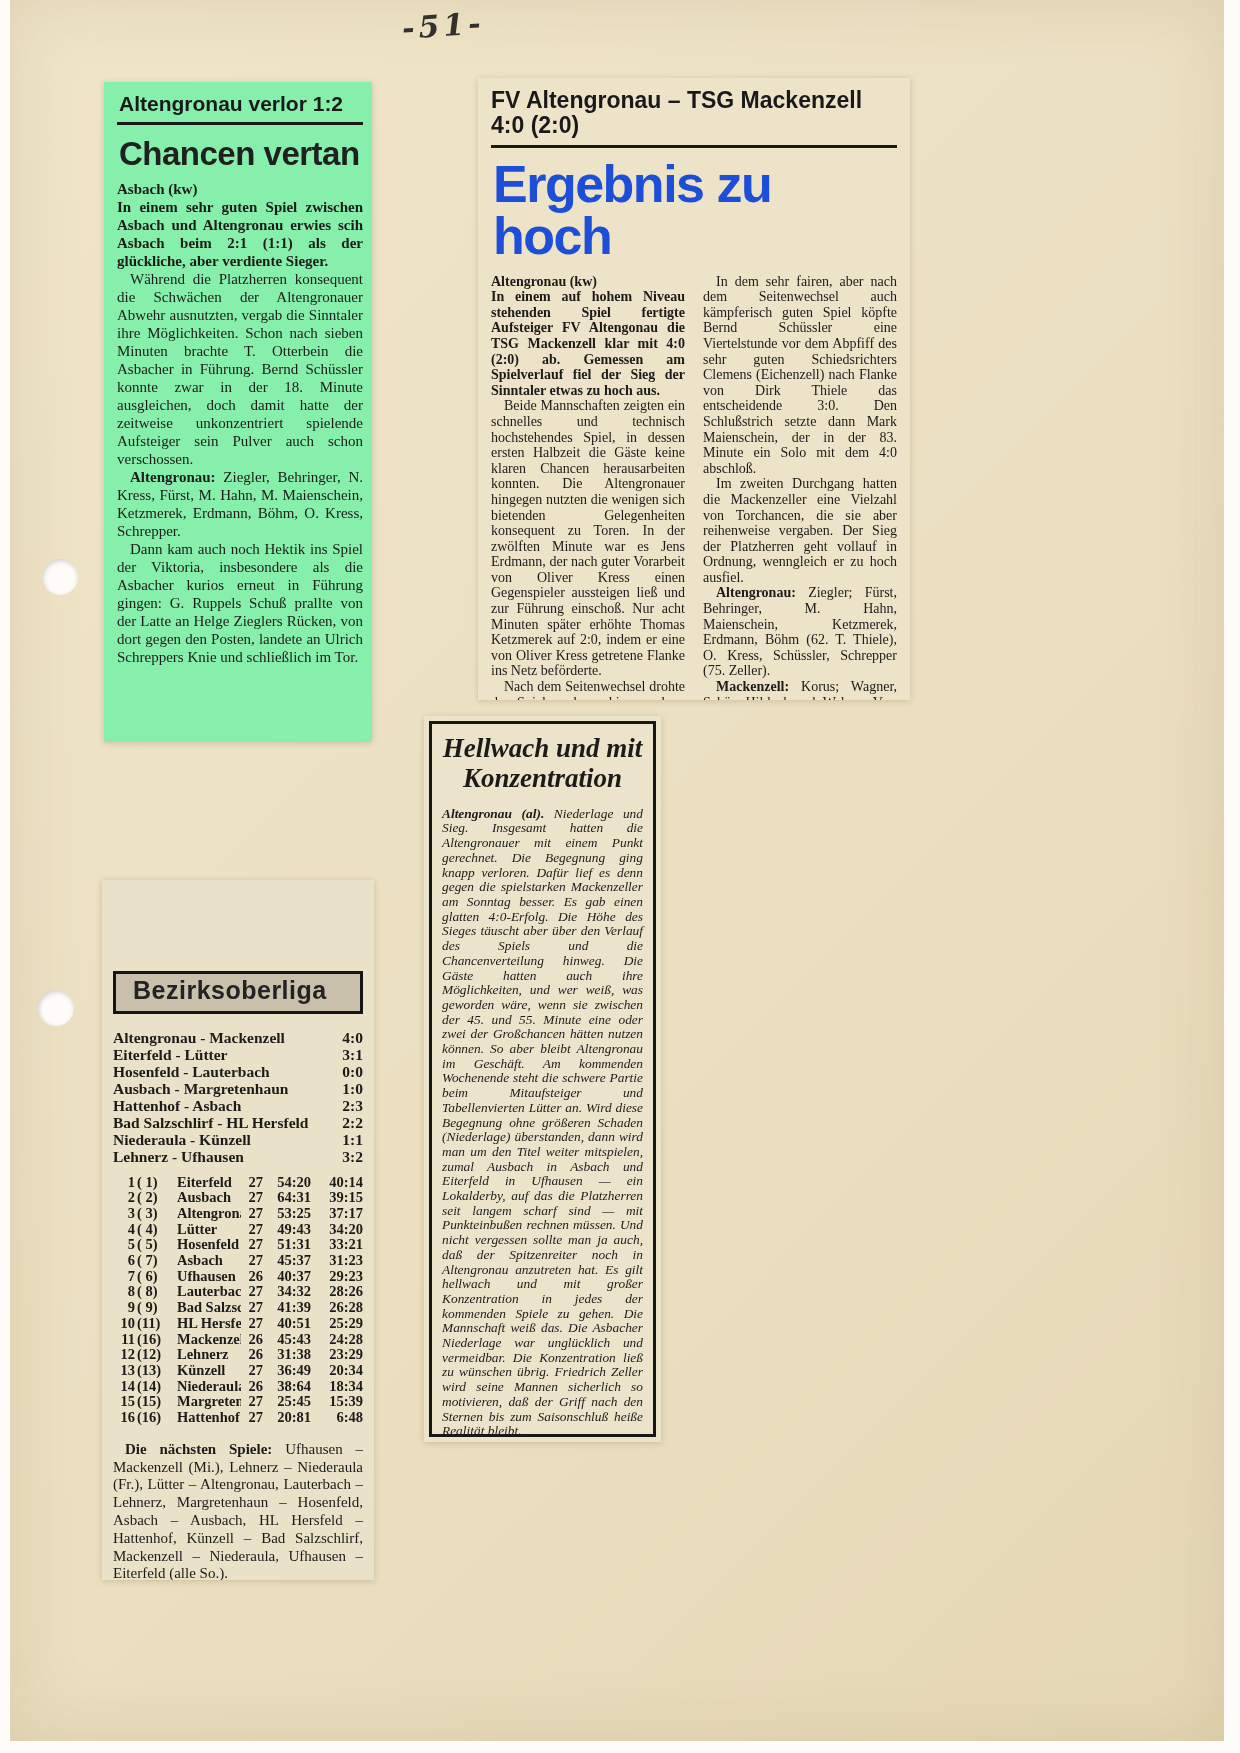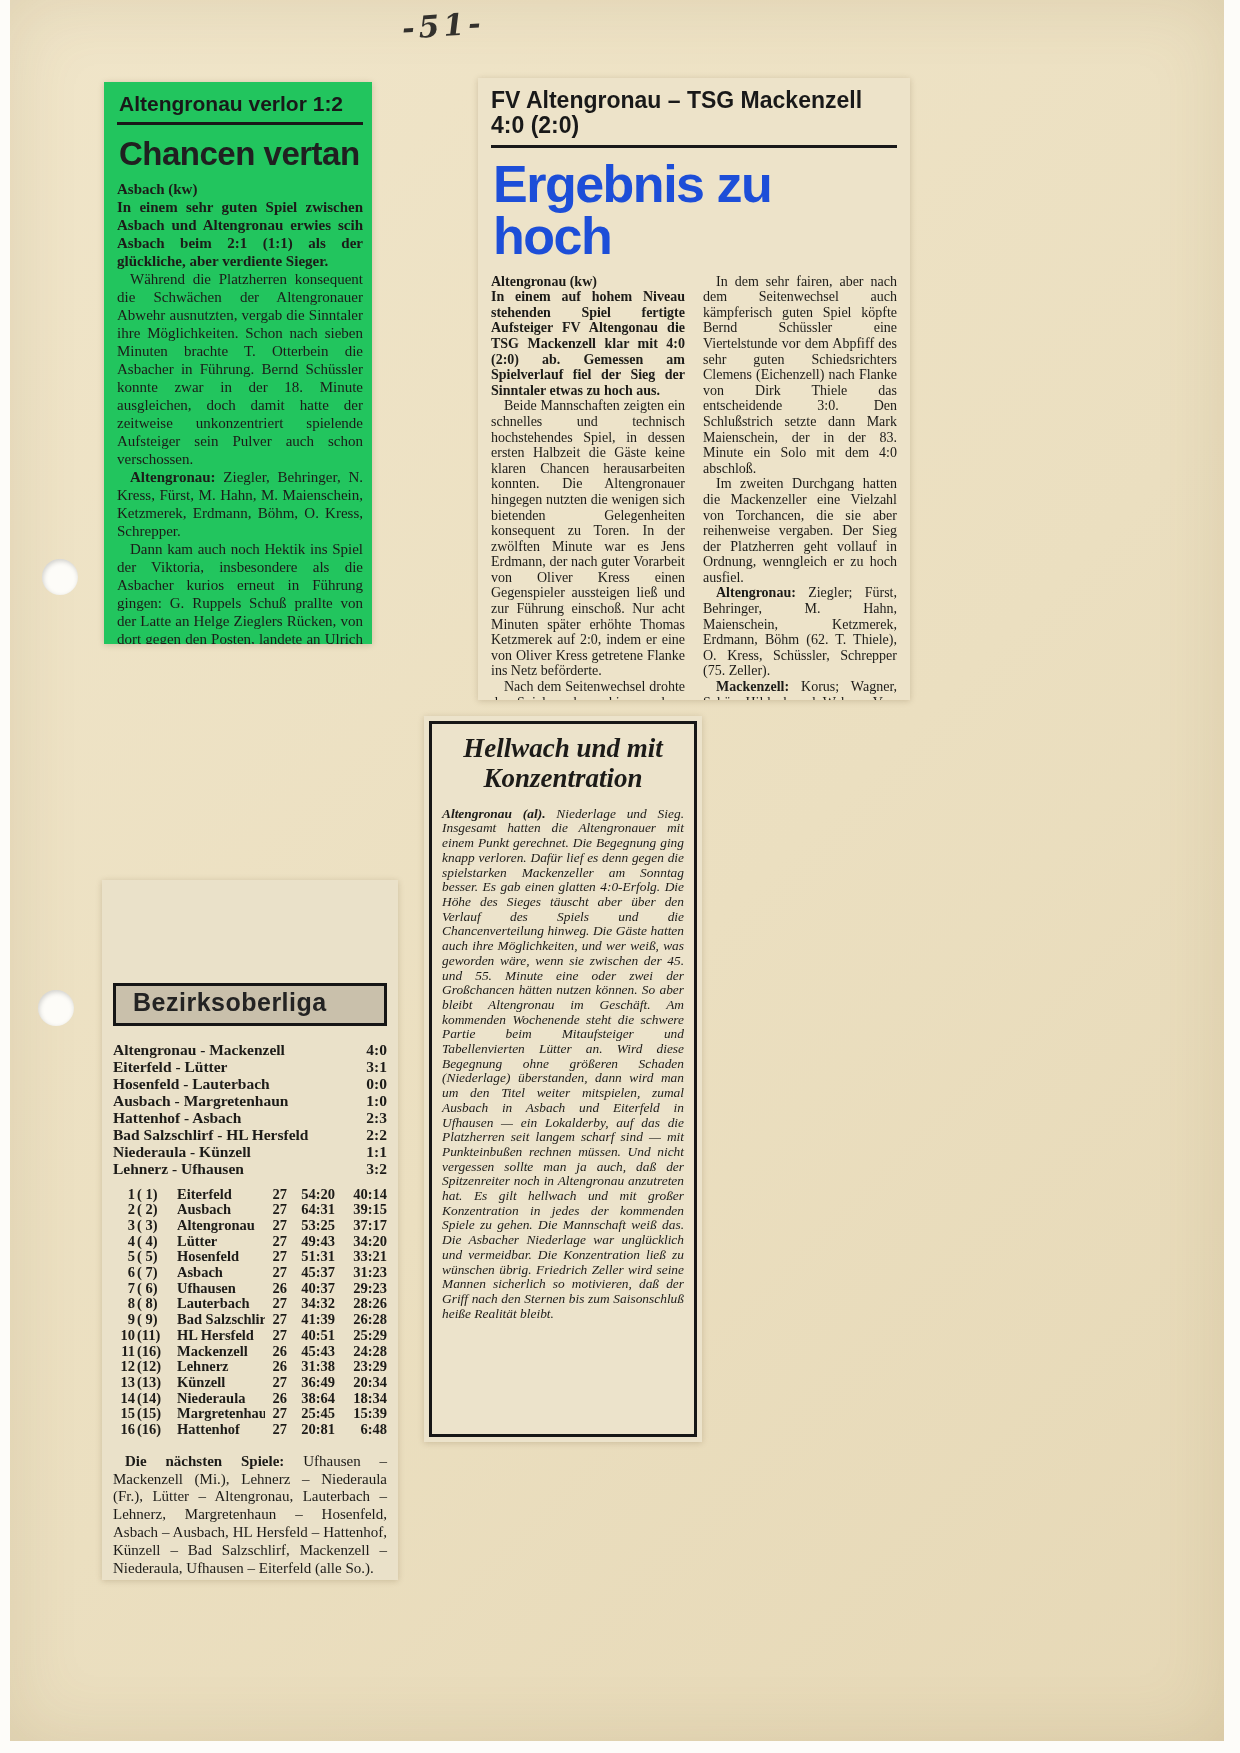--- a/index.html
+++ b/index.html
@@ -8,21 +8,21 @@
   .paper{position:absolute;left:10px;top:0;right:16px;bottom:12px;
          background:linear-gradient(135deg,#f0e5c9 0%,#ebdfc0 55%,#e6d8b6 100%);
          box-shadow:inset 0 0 70px rgba(120,90,40,.14);}
   .punch{position:absolute;width:36px;height:36px;border-radius:50%;background:#fdfcf8;
          box-shadow:inset 1px 2px 5px rgba(0,0,0,.18);}
   .handwrite{position:absolute;left:402px;top:8px;font:italic 600 30px "DejaVu Serif",serif;
              color:#33312d;transform:rotate(-4deg);letter-spacing:4px;}
   .clip{position:absolute;box-shadow:0 1px 6px rgba(90,70,30,.22);box-sizing:border-box;overflow:hidden;}
 
   
-  #clip-chancen{left:104px;top:82px;width:268px;height:562px;background:#22c55e;padding:8px 9px 0 13px;}
+  #clip-chancen{left:104px;top:82px;width:268px;height:660px;background:#86efac;padding:8px 9px 0 13px;}
   .kicker{font:600 21px/1.15 "Liberation Sans","DejaVu Sans",sans-serif;color:#191919;
           padding:2px 2px 6px 2px;border-bottom:3px solid #191919;}
   .headline-1{font:800 33px/1.05 "Liberation Sans","DejaVu Sans",sans-serif;
               letter-spacing:-.5px;margin:12px 0 8px 2px;color:#202020;}
   .body p{font-size:15px;line-height:18px;text-align:justify;margin:0;}
   .dateline{text-align:right;font-weight:700;padding-right:10px;}
   .lead{font-weight:700;}
   .indent{text-indent:13px;}
   .gap{margin-top:9px;}
   .b{font-weight:700;}
@@ -32,27 +32,27 @@
   .kicker-lg{font:600 23px/1.1 "Liberation Sans","DejaVu Sans",sans-serif;color:#191919;
              padding-bottom:6px;border-bottom:3px solid #191919;}
   .headline-2{font:800 52px/1 "Liberation Sans","DejaVu Sans",sans-serif;
               letter-spacing:-1.5px;margin:10px 0 12px 2px;color:#1d4ed8;}
   .cols{display:flex;gap:18px;}
   .col{width:235px;}
   .col p{font-size:14px;line-height:15.6px;text-align:justify;margin:0;}
   .col .dateline{padding-right:22px;}
 
   
-  #clip-hellwach{left:424px;top:716px;width:278px;height:726px;background:#ece3cb;padding:5px;}
+  #clip-hellwach{left:424px;top:716px;width:237px;height:726px;background:#ece3cb;padding:5px;}
   .hell-inner{border:3px solid #171717;height:100%;box-sizing:border-box;padding:8px 10px;}
   .hell-head{font-weight:bold;font-style:italic;font-size:27px;line-height:1.1;text-align:center;margin:2px 0 8px;}
   .hell-body{font-style:italic;font-size:13.4px;line-height:14.7px;text-align:justify;}
 
   
-  #clip-league{left:102px;top:880px;width:296px;height:700px;background:#eae1c9;padding:12px 11px;}
+  #clip-league{left:102px;top:880px;width:272px;height:700px;background:#eae1c9;padding:0 11px;}
   .league-title-box{margin-top:91px;border:3px solid #151515;background:#c9c0ab;
                     padding:3px 0 6px 17px;font:700 25px/1.1 "Liberation Sans","DejaVu Sans",sans-serif;
                     letter-spacing:.5px;color:#232323;}
   .results{margin-top:15px;font-weight:700;font-size:15.5px;line-height:17px;}
   .res-row{display:flex;}
   .res-score{margin-left:auto;}
   .standings{margin-top:10px;font-weight:700;font-size:14.5px;line-height:15.7px;}
   .st-row{display:flex;}
   .st-rank{width:22px;text-align:right;}
   .st-prev{width:36px;margin-left:2px;white-space:pre;}

